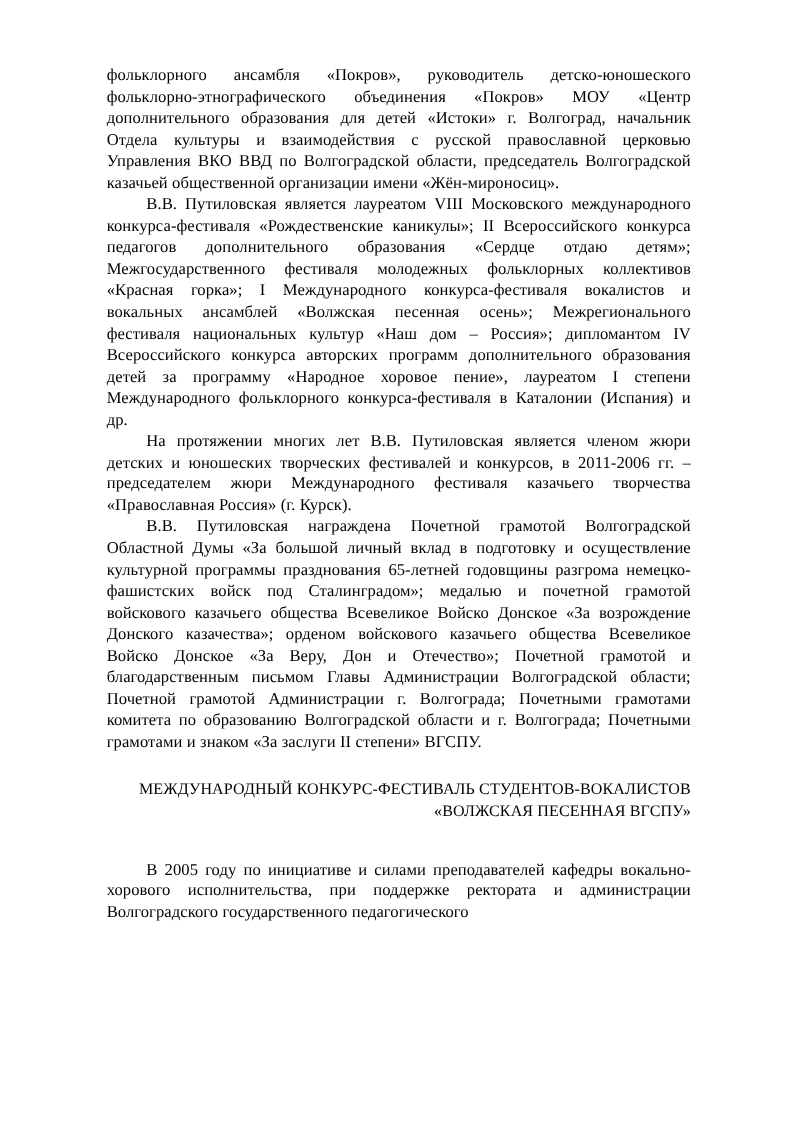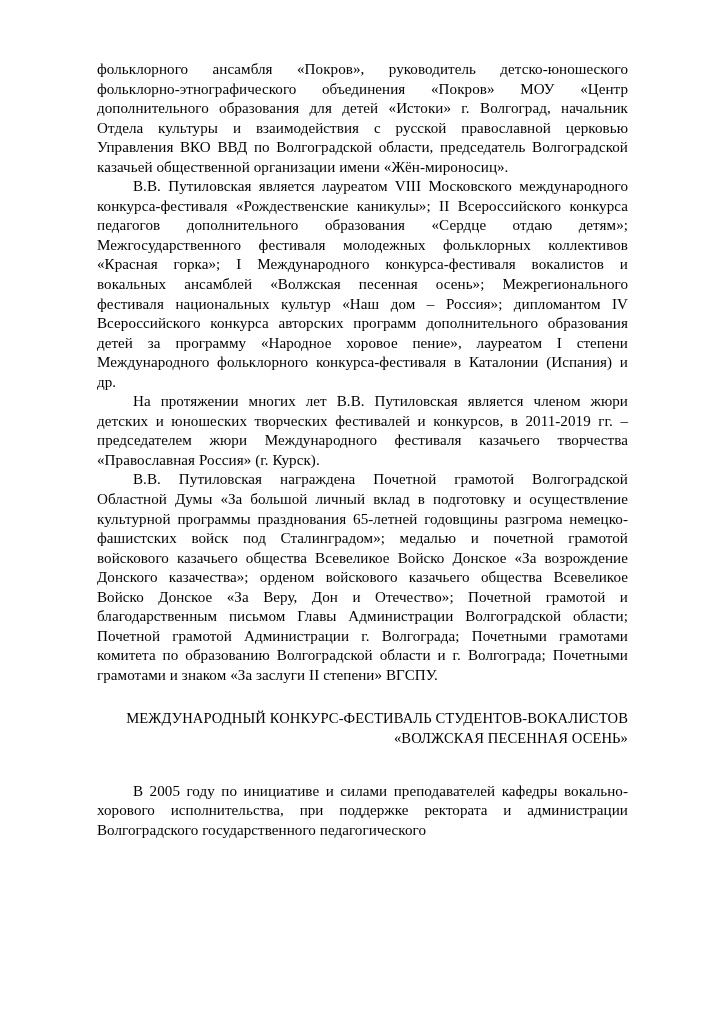--- a/index.html
+++ b/index.html
@@ -56,28 +56,28 @@
 </head>
 <body>
 
 <div class="page">
   <div class="content">
 
     <p class="body-par no-indent">фольклорного ансамбля «Покров», руководитель детско-юношеского фольклорно-этнографического объединения «Покров» МОУ «Центр дополнительного образования для детей «Истоки» г. Волгоград, начальник Отдела культуры и взаимодействия с русской православной церковью Управления ВКО ВВД по Волгоградской области, председатель Волгоградской казачьей общественной организации имени «Жён-мироносиц».</p>
 
     <p class="body-par">В.В. Путиловская является лауреатом VIII Московского международного конкурса-фестиваля «Рождественские каникулы»; II Всероссийского конкурса педагогов дополнительного образования «Сердце отдаю детям»; Межгосударственного фестиваля молодежных фольклорных коллективов «Красная горка»; I Международного конкурса-фестиваля вокалистов и вокальных ансамблей «Волжская песенная осень»; Межрегионального фестиваля национальных культур «Наш дом – Россия»; дипломантом IV Всероссийского конкурса авторских программ дополнительного образования детей за программу «Народное хоровое пение», лауреатом I степени Международного фольклорного конкурса-фестиваля в Каталонии (Испания) и др.</p>
 
-    <p class="body-par">На протяжении многих лет В.В. Путиловская является членом жюри детских и юношеских творческих фестивалей и конкурсов, в 2011-2019 гг. – председателем жюри Международного фестиваля казачьего творчества «Православная Россия» (г. Курск).</p>
+    <p class="body-par">На протяжении многих лет В.В. Путиловская является членом жюри детских и юношеских творческих фестивалей и конкурсов, в 2011-2006 гг. – председателем жюри Международного фестиваля казачьего творчества «Православная Россия» (г. Курск).</p>
 
 
     <p class="body-par">В.В. Путиловская награждена Почетной грамотой Волгоградской Областной Думы «За большой личный вклад в подготовку и осуществление культурной программы празднования 65-летней годовщины разгрома немецко-фашистских войск под Сталинградом»; медалью и почетной грамотой войскового казачьего общества Всевеликое Войско Донское «За возрождение Донского казачества»; орденом войскового казачьего общества Всевеликое Войско Донское «За Веру, Дон и Отечество»; Почетной грамотой и благодарственным письмом Главы Администрации Волгоградской области; Почетной грамотой Администрации г. Волгограда; Почетными грамотами комитета по образованию Волгоградской области и г. Волгограда; Почетными грамотами и знаком «За заслуги II степени» ВГСПУ.</p>
 
     <div class="heading-block">
       <div class="heading-line">МЕЖДУНАРОДНЫЙ КОНКУРС-ФЕСТИВАЛЬ СТУДЕНТОВ-ВОКАЛИСТОВ</div>
-      <div class="heading-line">«ВОЛЖСКАЯ ПЕСЕННАЯ ОСЕНЬ»</div>
+      <div class="heading-line">«ВОЛЖСКАЯ ПЕСЕННАЯ ВГСПУ»</div>
     </div>
 
     <div class="gap-after-heading"></div>
 
     <p class="body-par">В 2005 году по инициативе и силами преподавателей кафедры вокально-хорового исполнительства, при поддержке ректората и администрации Волгоградского государственного педагогического</p>
 
   </div>
 </div>
 
 </body></html>

